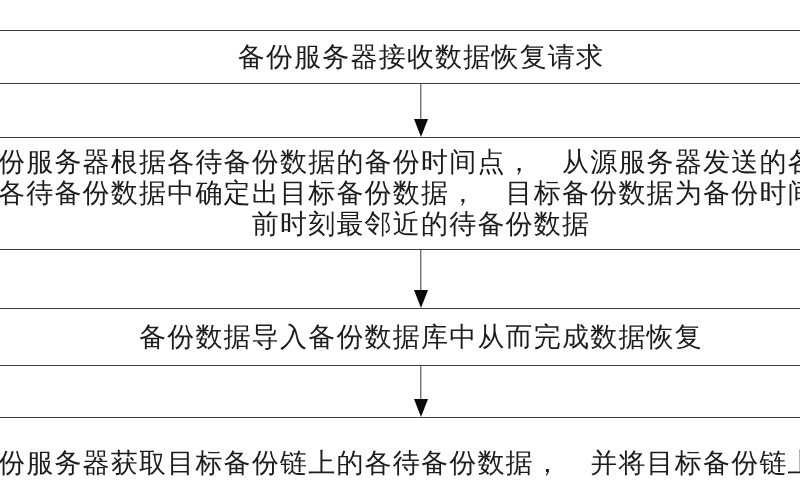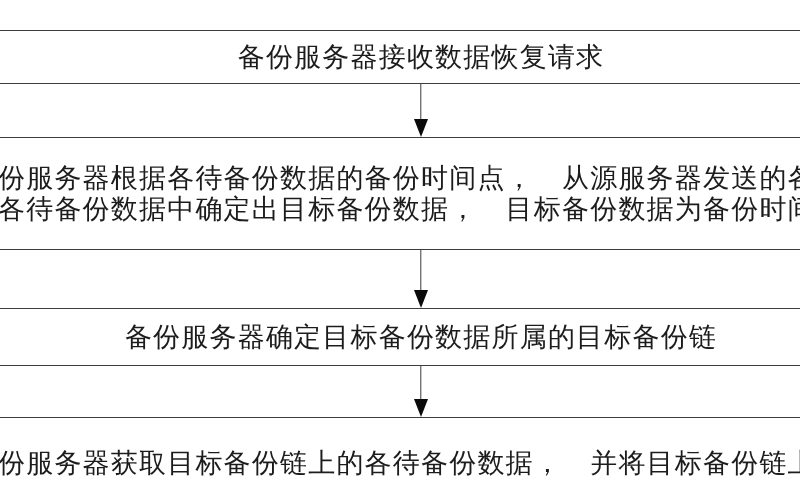--- a/index.html
+++ b/index.html
@@ -71,29 +71,30 @@
   </div>
 
   <div class="connector" style="top:67px;height:53px;">
     <span class="stem" style="height:36px;"></span>
     <span class="head" style="top:35px;"></span>
   </div>
 
   <div class="box" style="top:120px;height:113px;">
     <span class="line">份服务器根据各待备份数据的备份时间点，　从源服务器发送的各个</span>
     <span class="line">各待备份数据中确定出目标备份数据，　目标备份数据为备份时间距</span>
+    <span class="line">前时刻最邻近的待备份数据</span>
   </div>
 
   <div class="connector" style="top:233px;height:58px;">
     <span class="stem" style="height:41px;"></span>
     <span class="head" style="top:40px;"></span>
   </div>
 
   <div class="box" style="top:291px;height:58px;">
-    <span class="line">备份服务器确定目标备份数据所属的目标备份链</span>
+    <span class="line">备份数据导入备份数据库中从而完成数据恢复</span>
   </div>
 
   <div class="connector" style="top:349px;height:51px;">
     <span class="stem" style="height:34px;"></span>
     <span class="head" style="top:33px;"></span>
   </div>
 
   <div class="box" style="top:400px;height:92px;">
     <span class="line">份服务器获取目标备份链上的各待备份数据，　并将目标备份链上的</span>
   </div>

